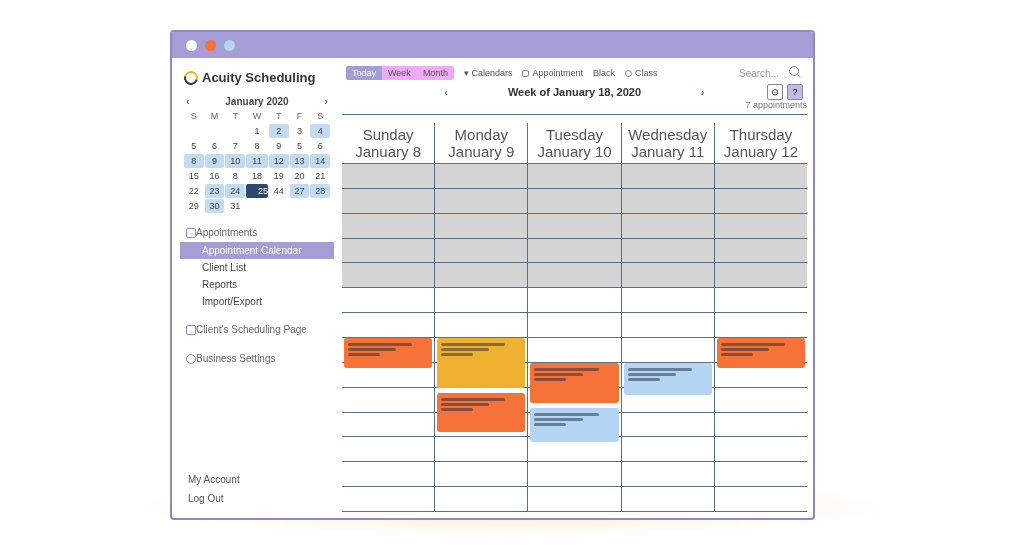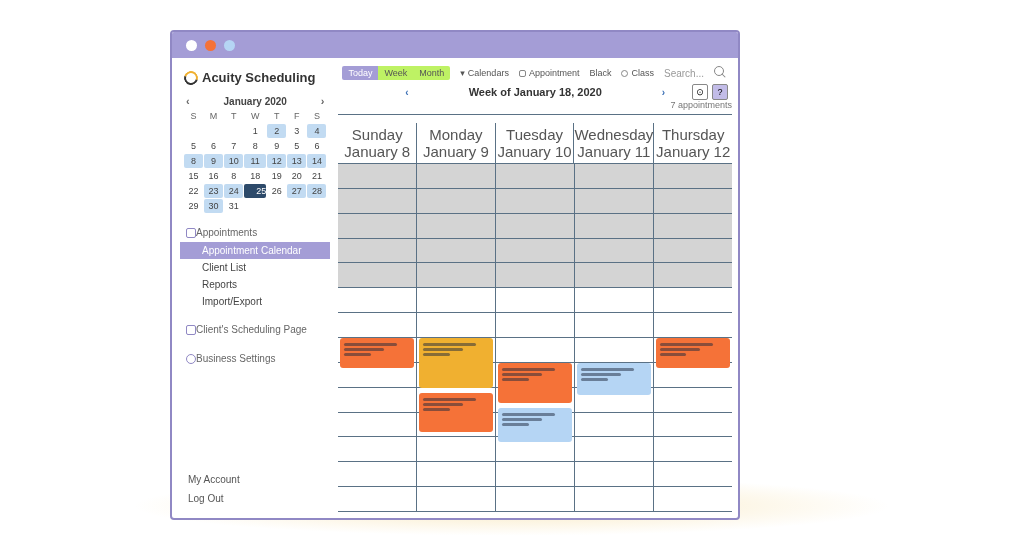--- a/index.html
+++ b/index.html
@@ -14,21 +14,21 @@
     .shadow {
       position: absolute;
       bottom: 10px; left: 130px; right: 130px;
       height: 60px;
       background: radial-gradient(ellipse at center, rgba(240,200,100,0.4) 0%, rgba(240,200,120,0) 70%);
       z-index: 0;
     }
     .window {
       position: absolute;
       top: 30px; left: 170px;
-      width: 570px; height: 490px;
+      width: 645px; height: 490px;
       background: #fff;
       border: 2px solid #9088c4;
       border-radius: 4px;
       overflow: hidden;
       z-index: 1;
     }
     .titlebar {
       height: 26px;
       background: #a49dd6;
       display: flex;
@@ -71,21 +71,21 @@
     .side-head { display: flex; align-items: center; padding: 4px 6px; font-size: 10px; color: #666; }
     .side-ico { width: 10px; height: 10px; border: 1px solid #9088c4; border-radius: 2px; }
     .side-ico.circle { border-radius: 50%; }
     .side-item { padding: 3px 4px 3px 22px; font-size: 10px; cursor: pointer; }
     .side-item.active { background: #a49dd6; color: #fff; }
     .side-bottom { position: absolute; bottom: 10px; left: 16px; font-size: 10px; color: #555; }
     .side-bottom div { padding: 4px 0; cursor: pointer; }
     .main { flex: 1; display: flex; flex-direction: column; padding: 6px 6px 6px 0; position: relative; }
     .toolbar { display: flex; align-items: center; gap: 10px; font-size: 9px; color: #555; padding: 2px 4px 6px; }
     .view-toggle { display: flex; }
-    .view-btn { padding: 2px 6px; background: #bef264; cursor: pointer; font-size: 9px; }
+    .view-btn { padding: 2px 6px; background: #f0abfc; cursor: pointer; font-size: 9px; }
     .view-btn:first-child { background: #a49dd6; color: #fff; border-radius: 2px 0 0 2px; }
     .view-btn:last-child { border-radius: 0 2px 2px 0; }
     .tb-item { display: flex; align-items: center; gap: 3px; cursor: pointer; }
     .tb-dot { width: 7px; height: 7px; border: 1px solid #888; border-radius: 2px; }
     .search { margin-left: auto; color: #999; cursor: text; font-size: 10px; }
     .search-ico { width: 14px; height: 14px; position: relative; }
     .search-ico::before { content: ""; position: absolute; width: 8px; height: 8px; border: 1px solid #888; border-radius: 50%; }
     .search-ico::after { content: ""; position: absolute; width: 5px; height: 1px; background: #888; transform: rotate(45deg); top: 9px; left: 7px; }
     .subhead { display: flex; align-items: center; justify-content: center; gap: 60px; font-size: 10px; padding-bottom: 2px; position: relative; }
     .subhead .nav { color: #3b6fb5; cursor: pointer; font-weight: bold; }
@@ -177,21 +177,21 @@
           <div class="mini-day">16</div>
           <div class="mini-day">8</div>
           <div class="mini-day">18</div>
           <div class="mini-day">19</div>
           <div class="mini-day">20</div>
           <div class="mini-day">21</div>
           <div class="mini-day">22</div>
           <div class="mini-day hl">23</div>
           <div class="mini-day hl">24</div>
           <div class="mini-day sel">25</div>
-          <div class="mini-day">26</div>
+          <div class="mini-day">44</div>
           <div class="mini-day hl">27</div>
           <div class="mini-day hl">28</div>
           <div class="mini-day">29</div>
           <div class="mini-day hl">30</div>
           <div class="mini-day">31</div>
           <div class="mini-day"></div>
           <div class="mini-day"></div>
           <div class="mini-day"></div>
           <div class="mini-day"></div>
         </div>

